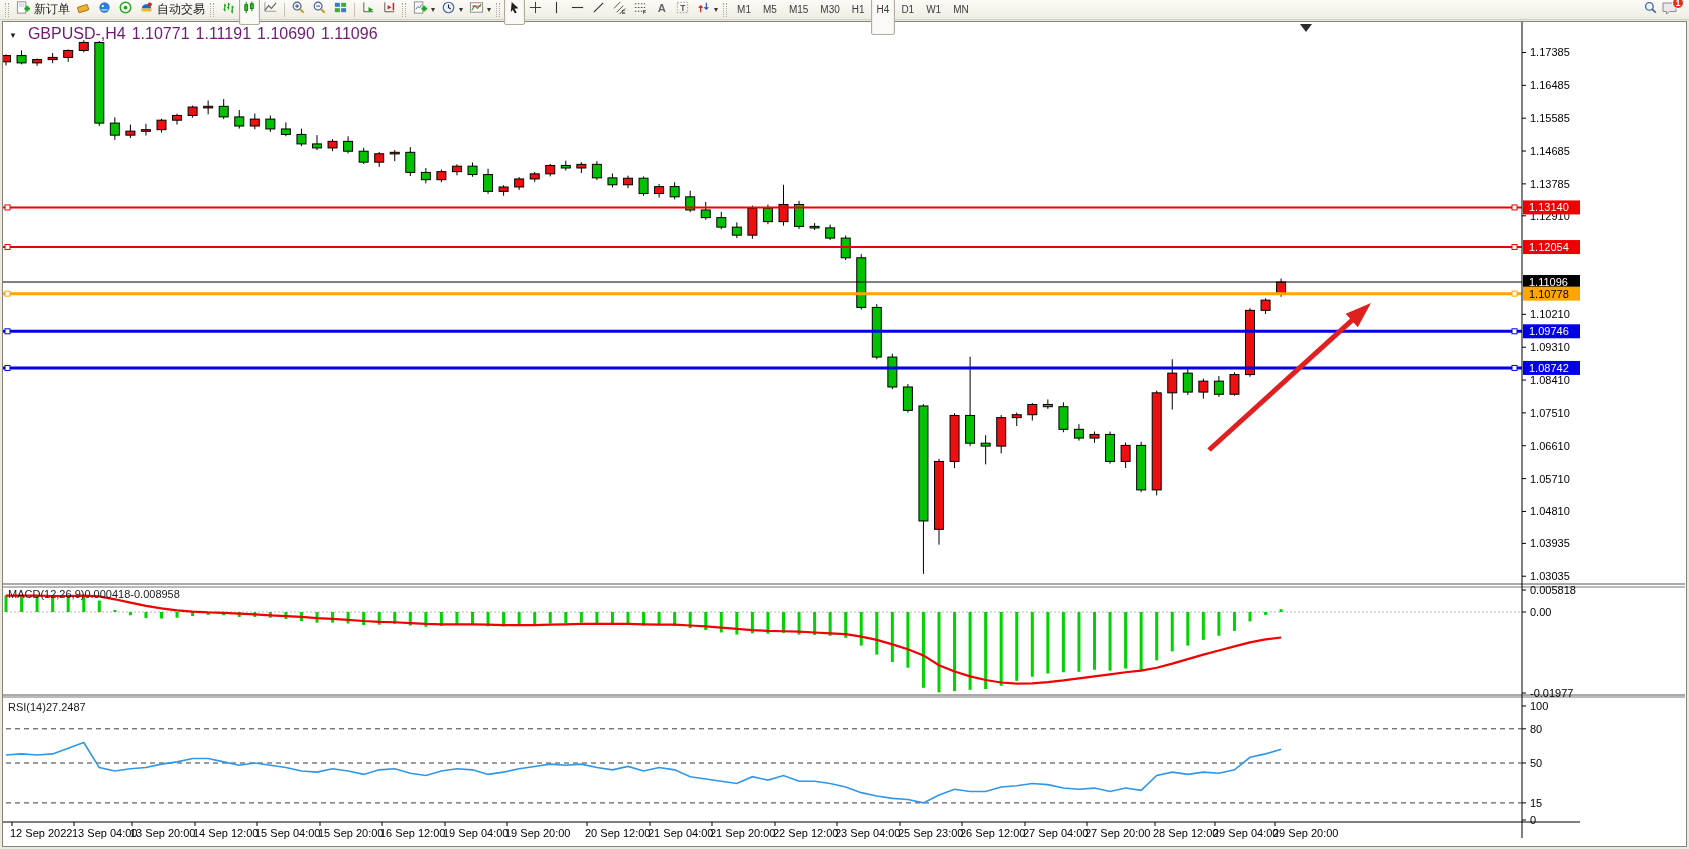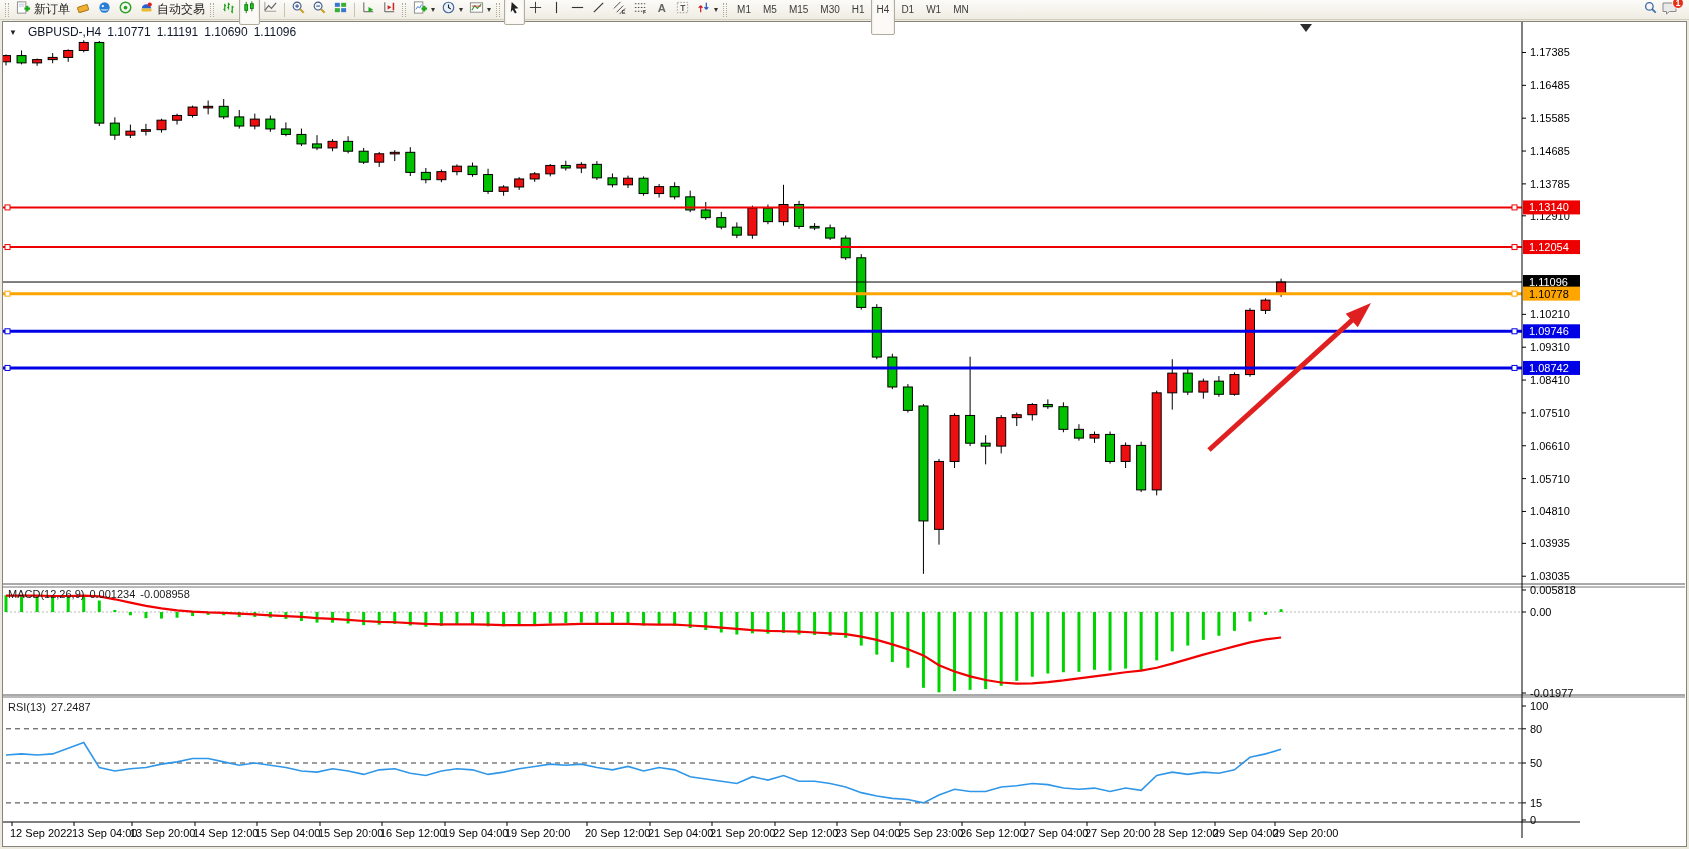--- a/index.html
+++ b/index.html
@@ -13,25 +13,25 @@
   .grip{width:2px;height:14px;border-left:1px dotted #aeaa9c;border-right:1px dotted #aeaa9c;margin:0 4px 0 2px}
   .caret{font-size:8px;color:#333;line-height:1}
   .tf{font-size:10px;font-weight:normal;color:#3c3c3c;padding:16px 5px;height:16px;display:flex;align-items:center;border:1px solid transparent;border-radius:2px}
   .tf.pressed{border-color:#b1ad9e;background:#fbfaf6;box-shadow:inset 0 1px 2px rgba(0,0,0,.15)}
   .spacer{flex:1}
   .chatwrap{position:relative;margin-right:8px}
   .badge{position:absolute;top:-3px;right:-6px;width:12px;height:12px;border-radius:50%;background:#e43018;color:#fff;font-size:9px;font-weight:bold;display:flex;align-items:center;justify-content:center;border:1px solid #fff;box-sizing:border-box}
   
   .chart-window{position:absolute;left:2px;top:21px;width:1685px;height:826px;background:#fff;border:1px solid #85837a;box-sizing:border-box;z-index:1}
   #plot{position:absolute;left:0;top:0;z-index:2}
-  .chart-header{position:absolute;left:9px;top:25px;font-size:12px;color:#0f172a;z-index:4;white-space:nowrap}
+  .chart-header{position:absolute;left:9px;top:25px;font-size:16px;color:#701a75;z-index:4;white-space:nowrap}
   .chart-header .tri::before{content:"▼";font-size:8px;color:#222;margin-right:5px;vertical-align:1px}
   .chart-header span{margin-right:6px}
   .ind-label{position:absolute;font-size:11px;color:#1a1a1a;z-index:4;white-space:nowrap}
-  .ind-label span{margin-right:5px}
+  .ind-label span{}
   #macd-label{left:8px;top:588px}
   #rsi-label{left:8px;top:701px}
   .shift-marker{position:absolute;left:1300px;top:24px;width:0;height:0;border-left:6px solid transparent;border-right:6px solid transparent;border-top:8px solid #2d2d2d;z-index:4}
   svg text{font-family:"Liberation Sans","DejaVu Sans",sans-serif}
 </style>
 </head>
 <body>
 
 <div class="toolbar">
   <span class="grip"></span>
@@ -642,19 +642,19 @@
     <text x="1273" y="837" font-size="11px" fill="#000">29 Sep 20:00</text>
     <line x1="1209" y1="450" x2="1360.4099876365422" y2="312.6094556631377" stroke="#e02020" stroke-width="5"></line>
     <polygon points="1371,303 1357.7933412250582,327.1367803155735 1345.697522907822,313.806694823109" fill="#e02020"></polygon>
   </svg>
 
 <div class="chart-header">
   <span class="tri"></span><span>GBPUSD-,H4</span><span>1.10771</span><span>1.11191</span><span>1.10690</span><span>1.11096</span>
 </div>
 
 <div class="ind-label" id="macd-label">
-  <span>MACD(12,26,9)</span><span>0.001234</span><span>-0.008958</span>
+  <span>MACD(12,26,9)</span><span>0.000418</span><span>-0.008958</span>
 </div>
 <div class="ind-label" id="rsi-label">
-  <span>RSI(13)</span><span>27.2487</span>
+  <span>RSI(14)</span><span>27.2487</span>
 </div>
 
 <div class="shift-marker"></div>
 
 </body></html>

